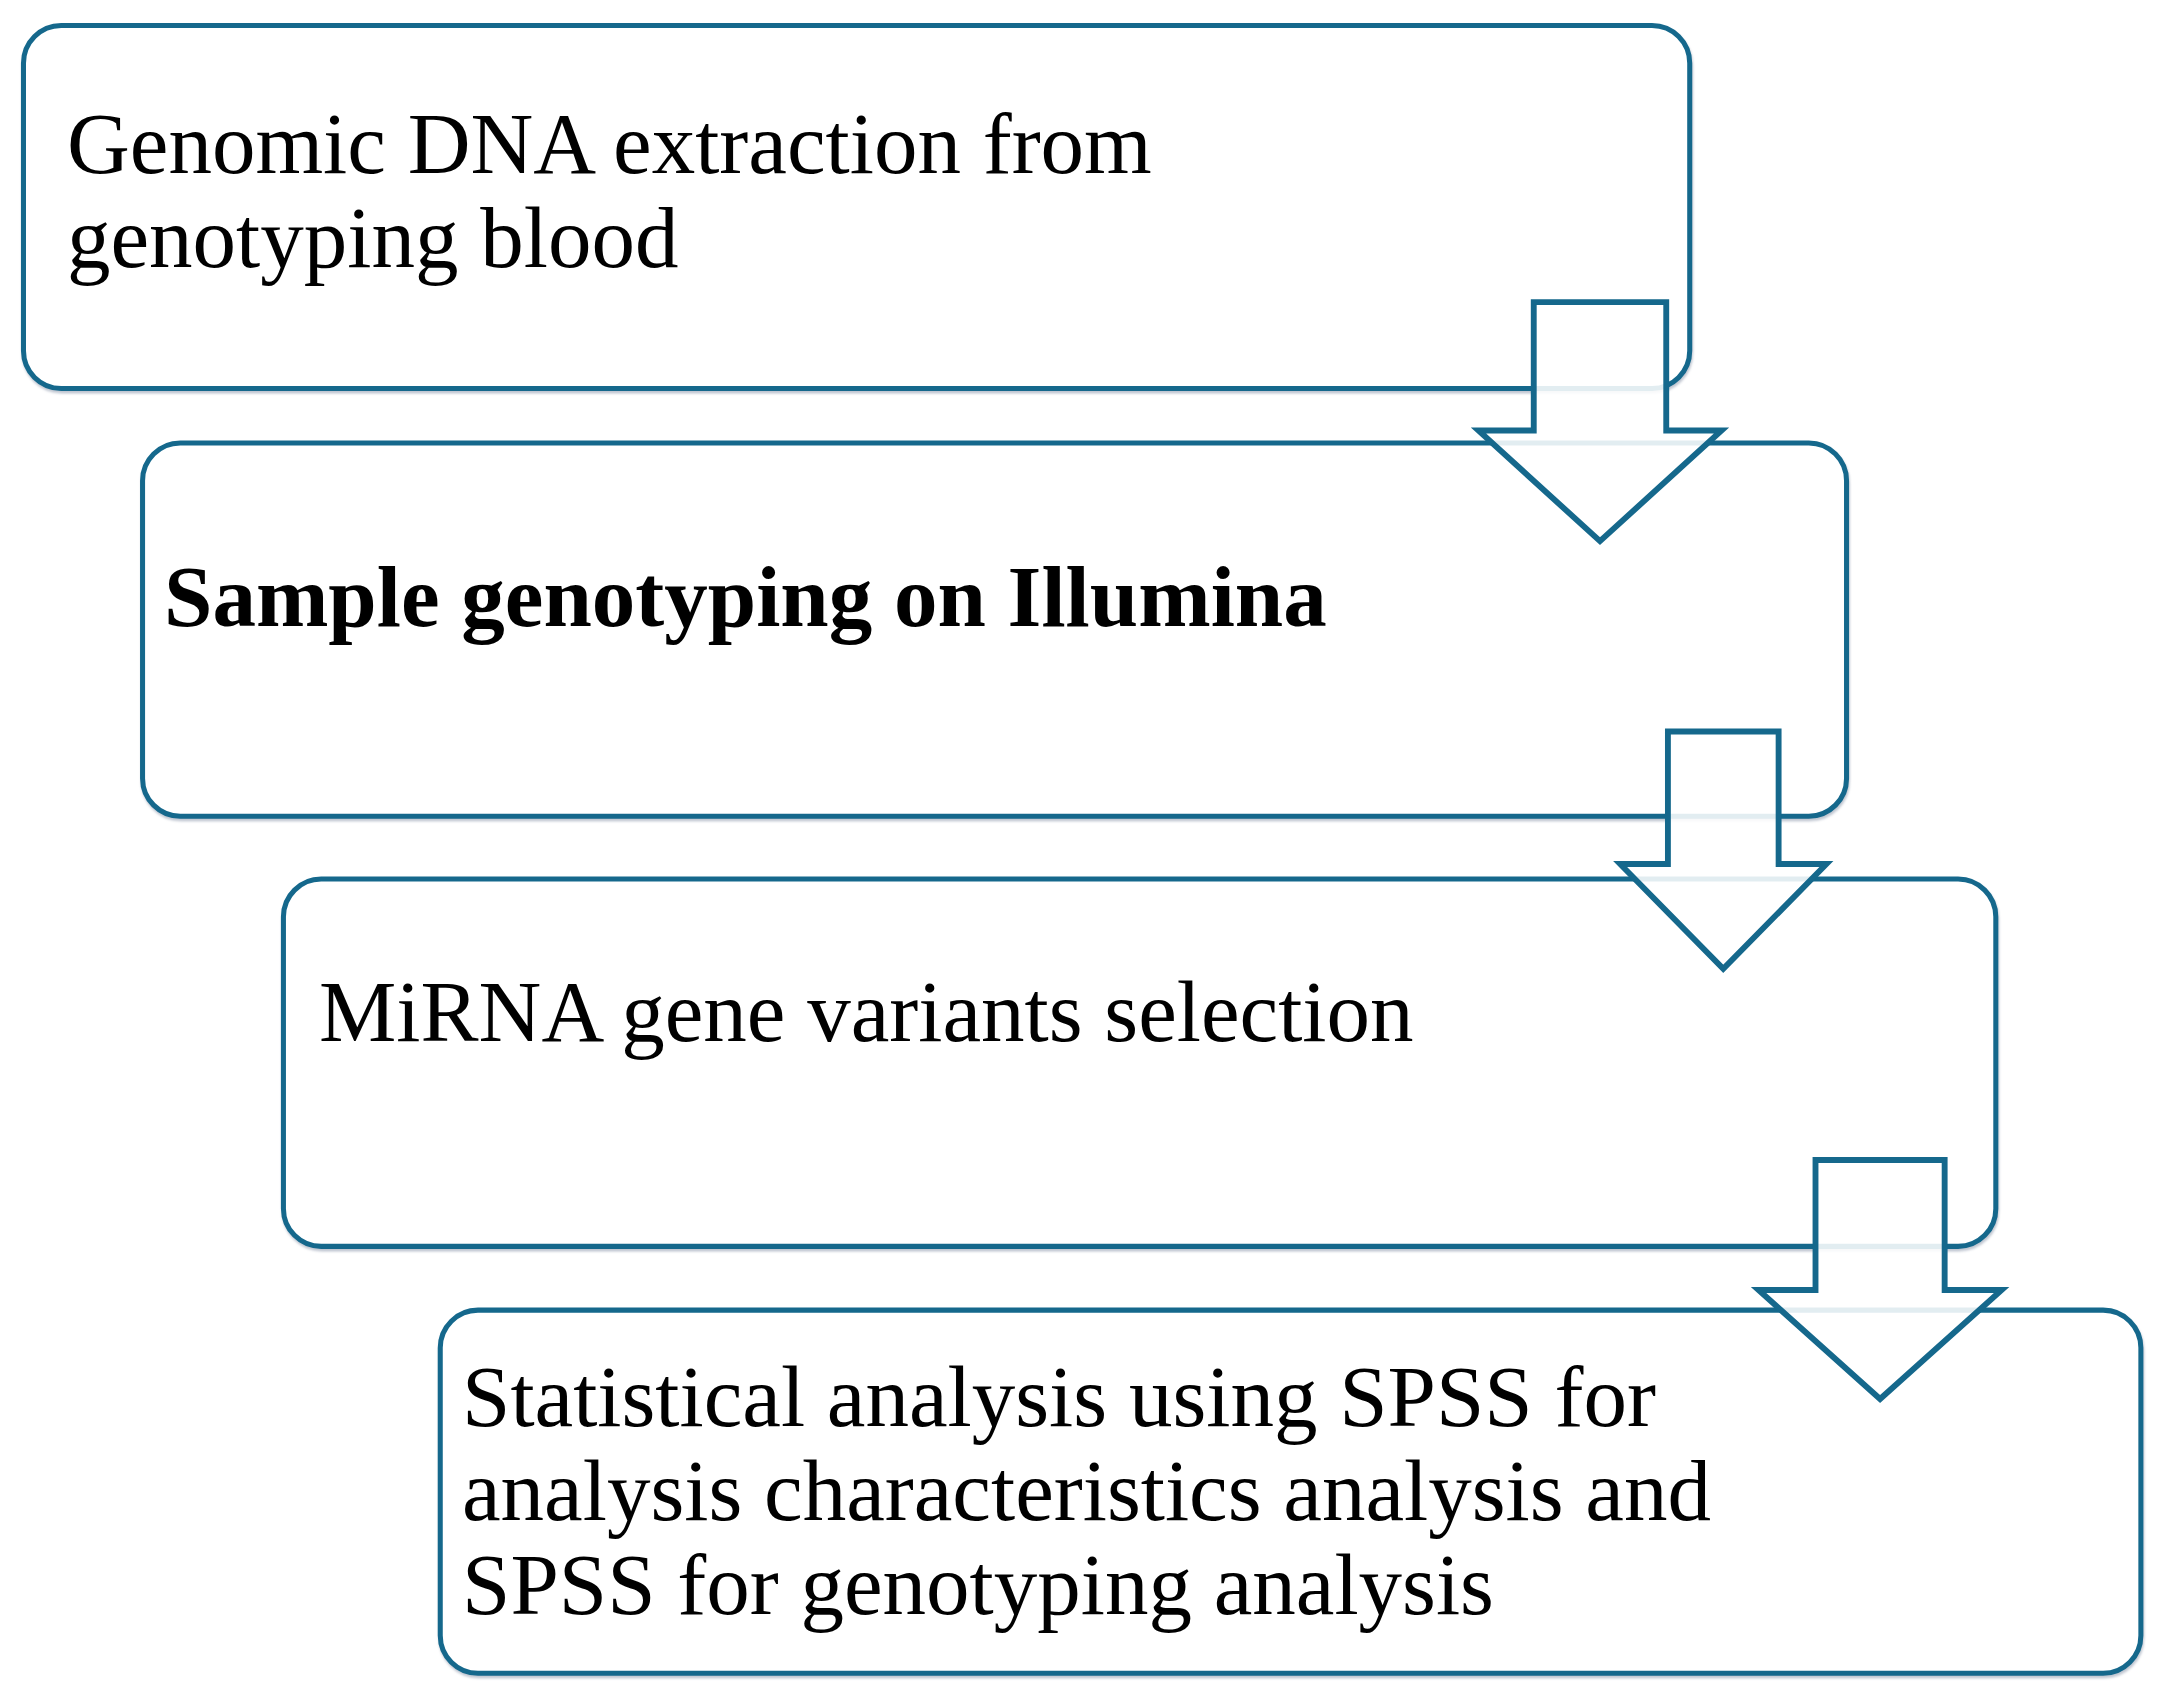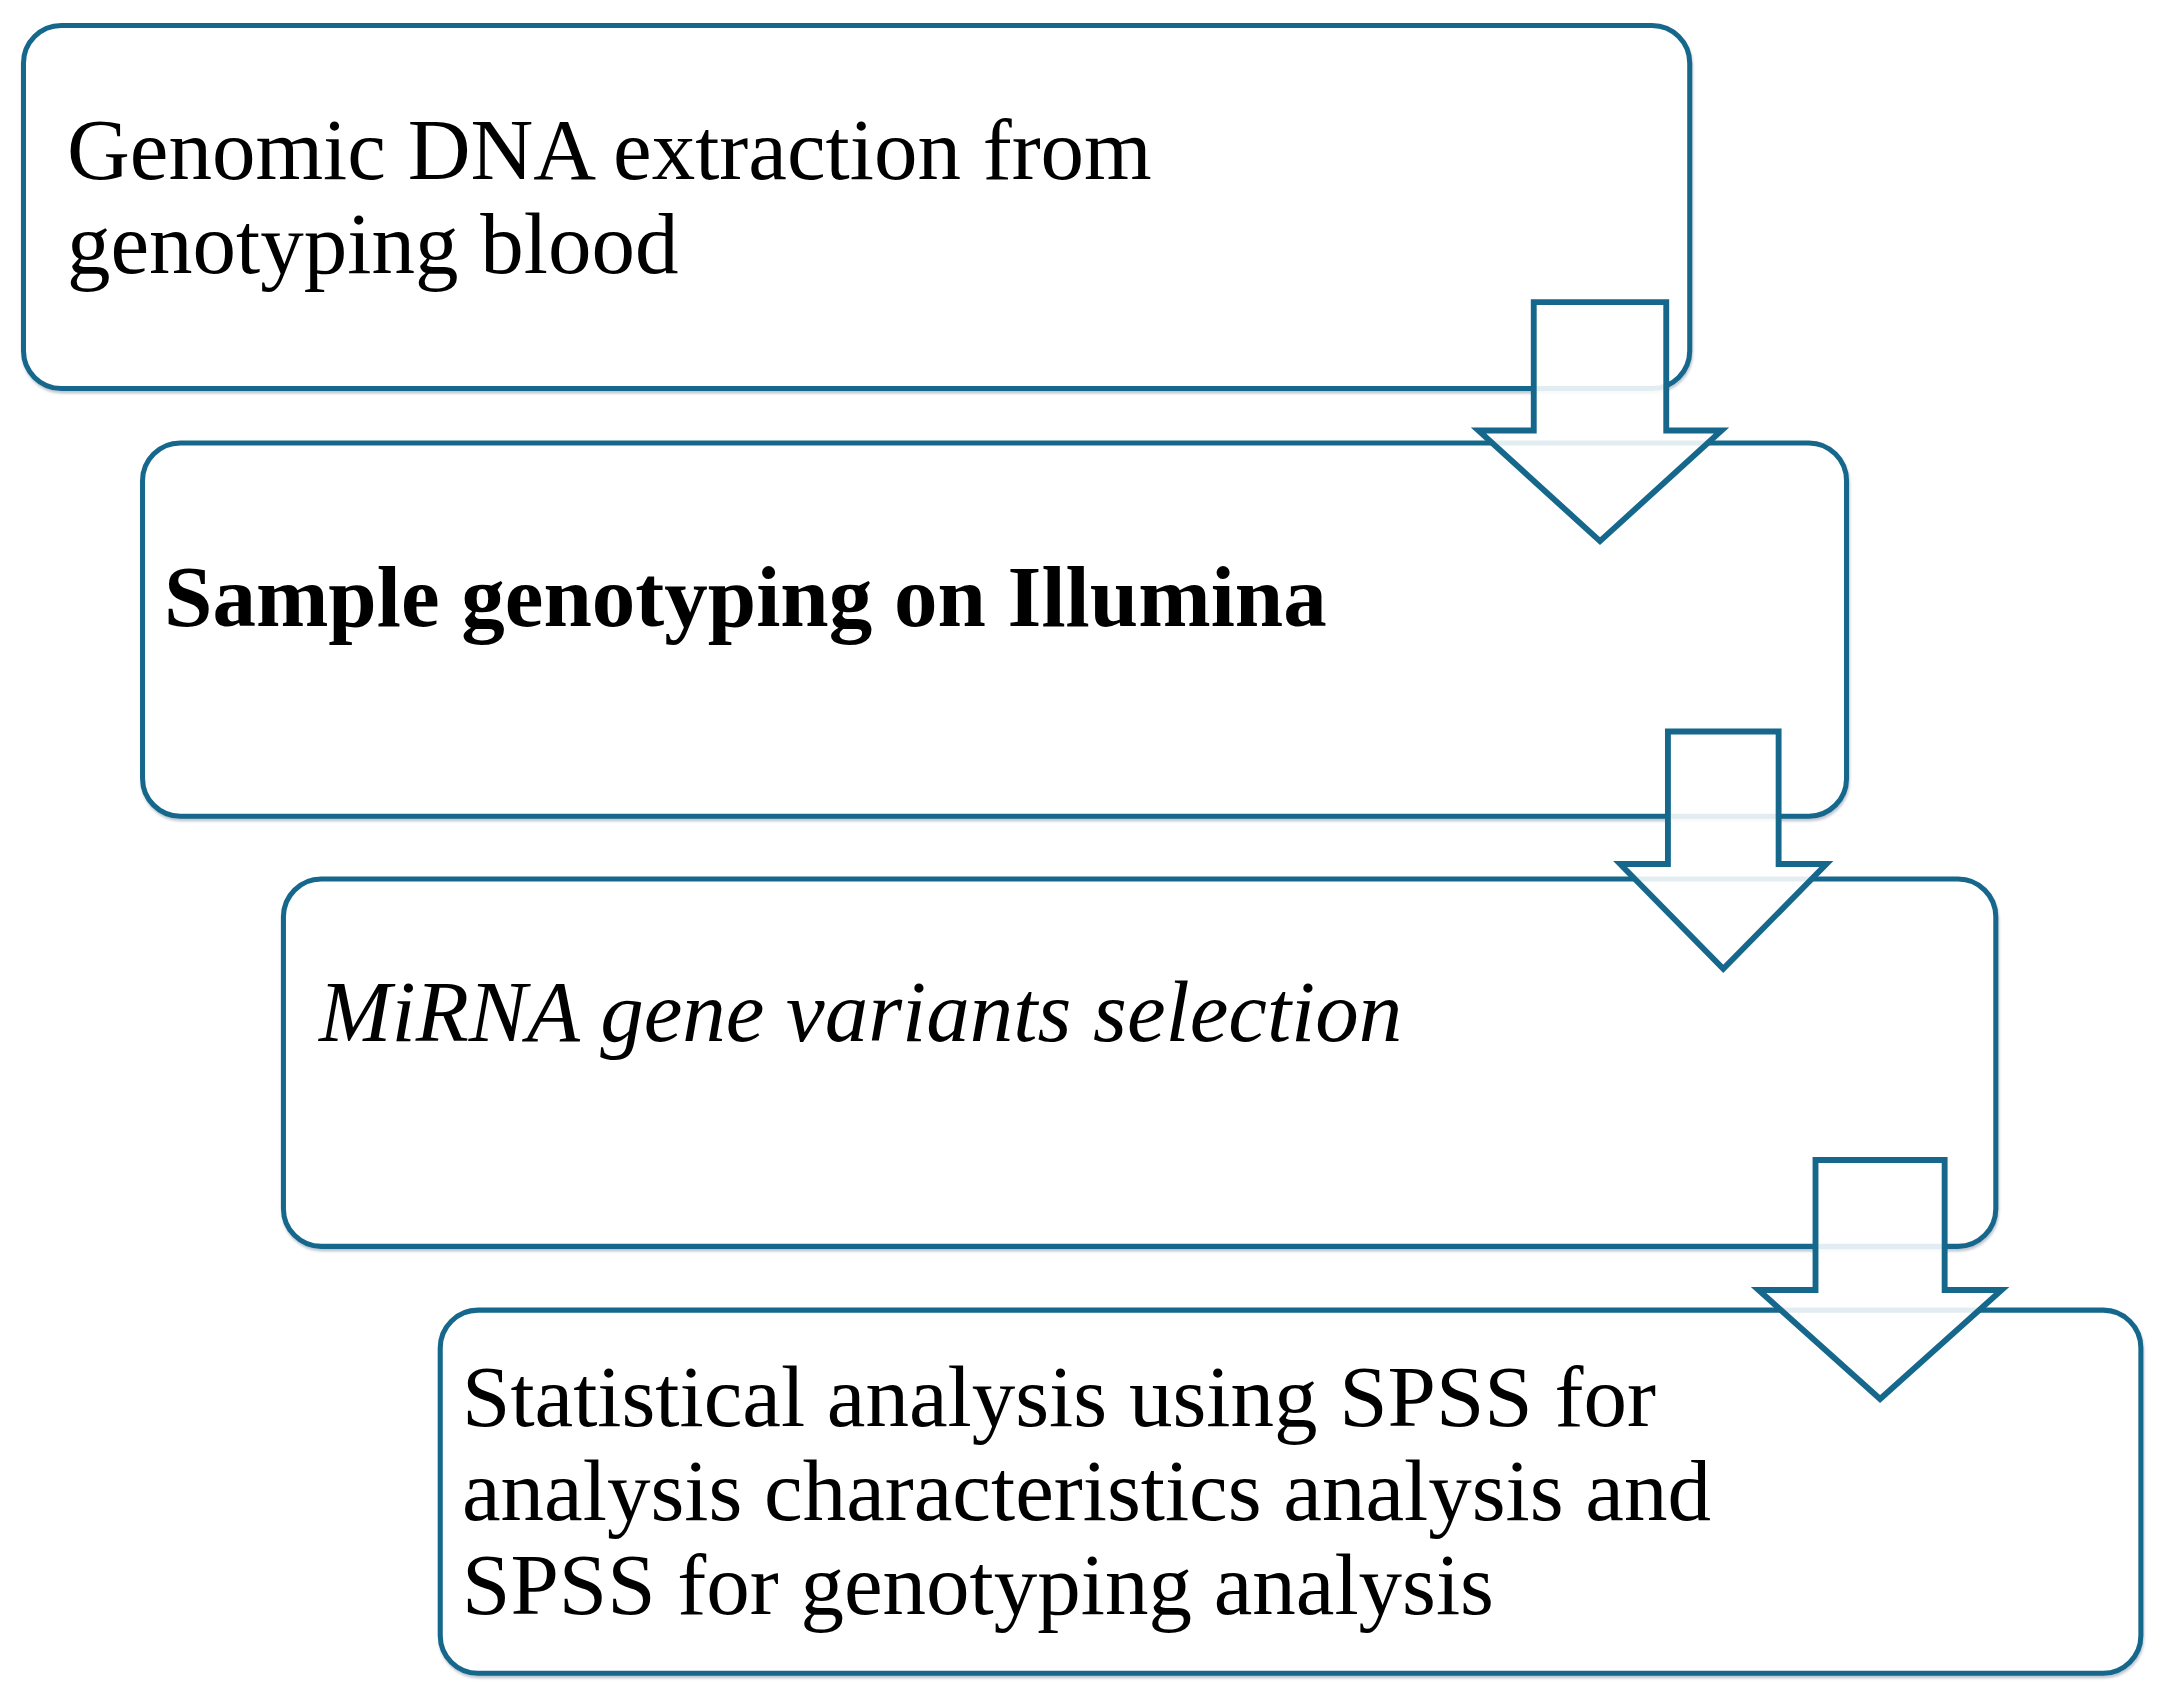--- a/index.html
+++ b/index.html
@@ -57,30 +57,30 @@
     <rect class="box" x="28" y="30" width="1987" height="433" rx="45" ry="45"></rect>
     <rect class="box" x="170" y="528" width="2032" height="445" rx="45" ry="45"></rect>
     <rect class="box" x="338" y="1048" width="2042" height="438" rx="45" ry="45"></rect>
     <rect class="box" x="525" y="1562" width="2028" height="433" rx="45" ry="45"></rect>
 
     <path class="arrow" d="M 1829 360 H 1987 V 513 H 2053 L 1908 645 L 1763 513 H 1829 Z"></path>
     <path class="arrow" d="M 1989 872 H 2121 V 1030 H 2178 L 2055 1155 L 1932 1030 H 1989 Z"></path>
     <path class="arrow" d="M 2165 1383 H 2319 V 1538 H 2387 L 2242 1668 L 2097 1538 H 2165 Z"></path>
   </svg>
 
-  <div class="step-text" style="left:67px; top:103px;">
+  <div class="step-text" style="left:67px; top:97px;">
     <span class="line">Genomic DNA extraction from</span>
     <span class="line">genotyping blood</span>
   </div>
 
   <div class="step-text" style="left:164px; top:550px;font-weight:bold;">
     <span class="line">Sample genotyping on Illumina</span>
   </div>
 
-  <div class="step-text" style="left:319px; top:965px;font-style:italic;">
+  <div class="step-text" style="left:319px; top:965px;">
     <span class="line">MiRNA gene variants selection</span>
   </div>
 
   <div class="step-text" style="left:462px; top:1350px;">
     <span class="line">Statistical analysis using SPSS for</span>
     <span class="line">analysis characteristics analysis and</span>
     <span class="line">SPSS for genotyping analysis</span>
   </div>
 
 </div>

